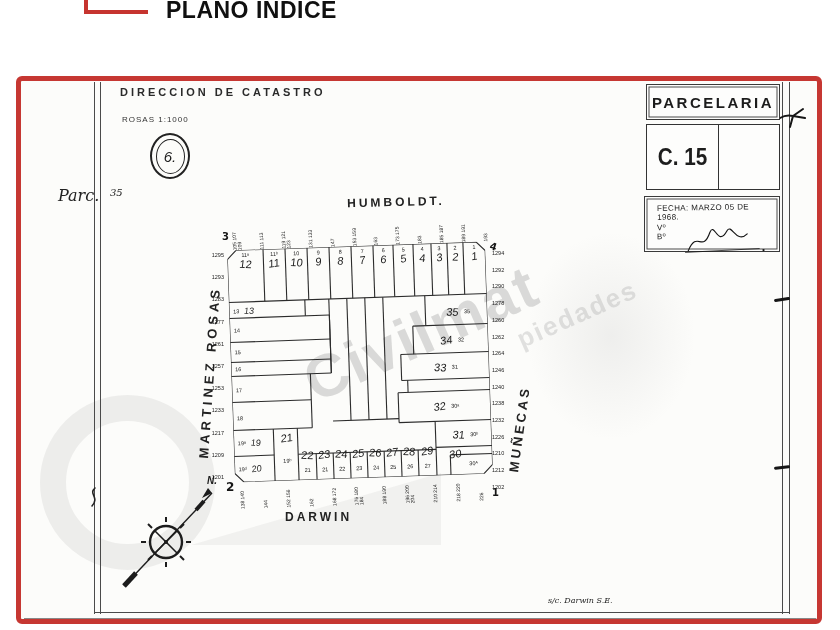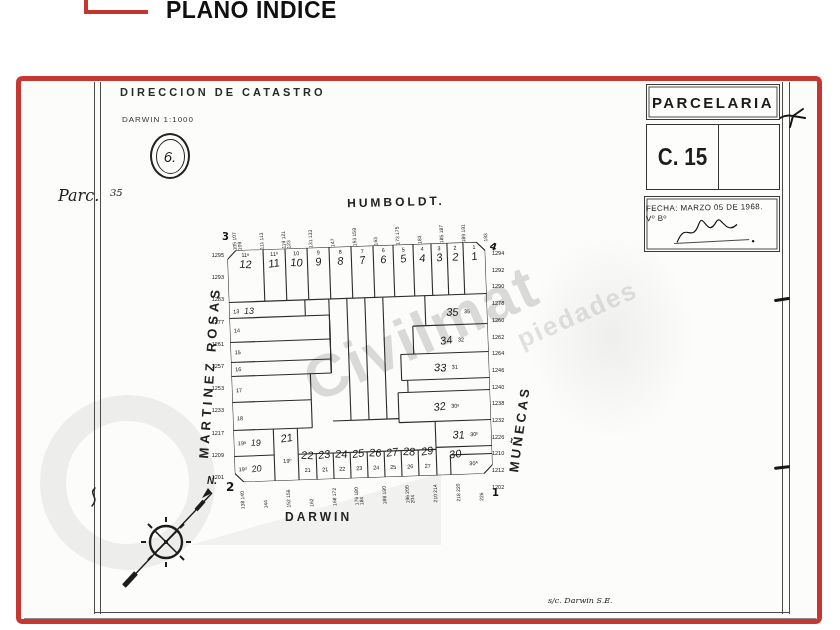--- a/index.html
+++ b/index.html
@@ -94,21 +94,21 @@
     <svg class="abs" style="left:756px;top:20px;" width="30" height="30" viewBox="0 0 30 30">
       <path d="M3,17 C8,14 12,14 16,15 M16,15 L26,8 M16,15 L13,26 M16,15 L28,17" stroke="#161616" stroke-width="2" fill="none" stroke-linecap="round"></path>
     </svg>
     <div class="abs tick" style="left:753px;top:217px;width:16px;height:3px;transform:rotate(-8deg);"></div>
     <div class="abs tick" style="left:753px;top:385px;width:16px;height:3px;transform:rotate(-6deg);"></div>
     <svg class="abs" style="left:66px;top:405px;" width="14" height="22" viewBox="0 0 14 22">
       <path d="M8,2 C1,8 13,11 5,20" stroke="#222" stroke-width="1.6" fill="none" stroke-linecap="round"></path>
     </svg>
 
     <div class="abs map-caption" style="left:99px;top:5px;">DIRECCION DE CATASTRO</div>
-    <div class="abs small-note" style="left:101px;top:34px;">DARWIN 1:1000</div>
+    <div class="abs small-note" style="left:101px;top:34px;">ROSAS 1:1000</div>
     <div class="abs circ6" style="left:129px;top:52px;">
       <div class="circ6-inner">6.</div>
     </div>
     <div class="abs serif-hand" style="left:37px;top:105px;font-size:16px;">Parc.</div>
     <div class="abs serif-hand" style="left:89px;top:106px;font-size:10px;">35</div>
 
     <div class="abs street" style="left:300px;top:114px;width:150px;text-align:center;transform:rotate(-1.5deg);">HUMBOLDT.</div>
     <div class="abs street" style="left:264px;top:429px;width:150px;">DARWIN</div>
     <div class="abs street" style="left:175px;top:377px;transform:rotate(-86deg);transform-origin:0 0;font-size:13px;letter-spacing:4px;">MARTINEZ ROSAS</div>
     <div class="abs street" style="left:485px;top:390px;transform:rotate(-82deg);transform-origin:0 0;font-size:13px;letter-spacing:3px;">MUÑECAS</div>
@@ -408,21 +408,21 @@
 
     <div class="abs dbl-box" style="left:625px;top:3px;width:134px;height:36px;display:flex;align-items:center;justify-content:center;">
       <span class="panel-title">PARCELARIA</span>
     </div>
     <div class="abs csm" style="left:625px;top:43px;width:134px;height:66px;">
       <div class="csm-left">
           <span class="csm-num">C. 15</span>
         </div>
     </div>
 
-    <div class="abs dbl-box" style="left:623px;top:115px;width:136px;height:56px;padding:6px 1px;">
+    <div class="abs dbl-box" style="left:623px;top:115px;width:136px;height:56px;padding:6px 12px;">
       <div class="fecha-line">FECHA: MARZO 05 DE 1968.</div>
       <div style="display:flex;align-items:flex-start;gap:4px;margin-top:2px;">
         <span class="fecha-line">Vº Bº</span>
         <svg width="86" height="34" viewBox="0 0 110 40">
           <path d="M8,34 C20,6 26,38 36,10 C42,-4 46,30 58,8 C64,-2 70,26 84,12" stroke="#161616" stroke-width="1.5" fill="none" stroke-linecap="round"></path>
           <line x1="4" y1="36" x2="100" y2="31" stroke="#161616" stroke-width="1"></line>
           <circle cx="105" cy="33" r="1.5" fill="#161616"></circle>
         </svg>
       </div>
     </div>

